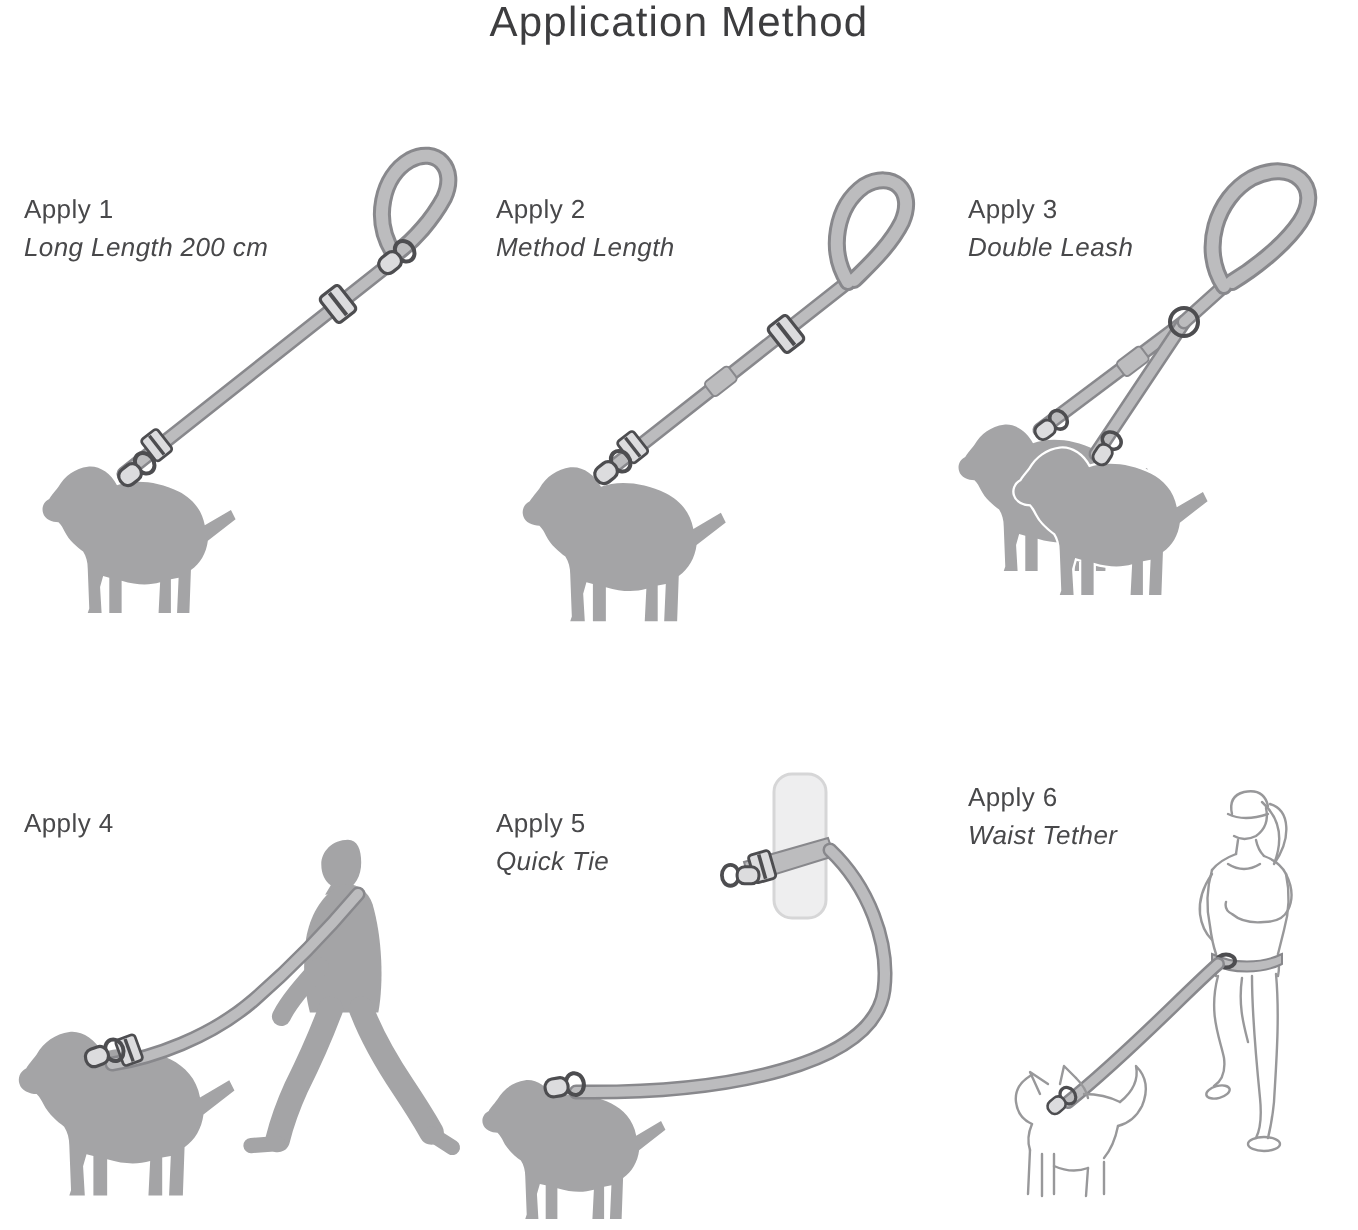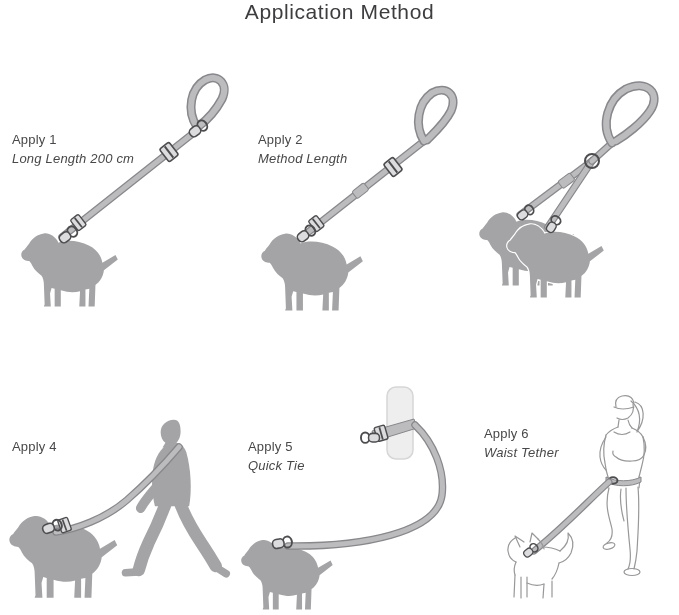--- a/index.html
+++ b/index.html
@@ -1,21 +1,21 @@
 <!DOCTYPE html>
 <html style="--c-title: #3d3d3f; --c-label: #48484a; --c-sil: #a4a4a6; --c-leash-edge: #88888c; --c-leash-fill: #bcbcbe; --c-hw: #4d4d50; --c-line: #98989a; --c-pole: #eeeeef; --c-pole-edge: #d6d6d7;"><head>
 <meta charset="utf-8">
 <style>
   html,body{margin:0;padding:0;background:#ffffff;}
   .stage{position:relative;width:679px;height:615px;background:#fff;overflow:hidden;
          font-family:"Liberation Sans",sans-serif;}
   .page-title{position:absolute;top:0px;left:0;width:679px;text-align:center;
               font-size:21px;font-weight:500;letter-spacing:.6px;color:var(--c-title,#3d3d3f);}
   .panel-label{position:absolute;font-size:13px;line-height:1.45;letter-spacing:.2px;
-               color:var(--c-label,#48484a);margin-top:35px;}
+               color:var(--c-label,#48484a);}
   .panel-label .l1{display:block;}
   .panel-label .l2{display:block;font-style:italic;}
   svg{position:absolute;display:block;}
   .sil{fill:var(--c-sil,#a4a4a6);}
   .sil-front{fill:var(--c-sil,#a4a4a6);stroke:#ffffff;stroke-width:3;paint-order:stroke;}
   .sil-stroke{fill:none;stroke:var(--c-sil,#a4a4a6);stroke-linecap:round;stroke-linejoin:round;}
   .le{fill:none;stroke:var(--c-leash-edge,#88888c);stroke-linecap:round;}
   .lc{fill:none;stroke:var(--c-leash-fill,#bcbcbe);stroke-linecap:round;}
   .band{fill:var(--c-leash-fill,#bcbcbe);stroke:var(--c-leash-edge,#88888c);stroke-width:1;}
   .hw-ring{fill:none;stroke:var(--c-hw,#4d4d50);stroke-width:2;}
@@ -67,23 +67,27 @@
       </g>
     </defs>
   </svg>
 
   <div class="page-title">Application Method</div>
 
   <div class="panel-label" style="left:12px;top:96px">
     <span class="l1">Apply 1</span>
     <span class="l2">Long Length 200 cm</span>
   </div>
-  <div class="panel-label" style="left:258px;top:96px">
+  <div class="panel-label" style="left:248px;top:96px">
     <span class="l1">Apply 2</span>
     <span class="l2">Method Length</span>
+  </div>
+  <div class="panel-label" style="left:484px;top:96px">
+    <span class="l1">Apply 3</span>
+    <span class="l2">Double Leash</span>
   </div>
   <div class="panel-label" style="left:12px;top:403px">
     <span class="l1">Apply 4</span>
   </div>
   <div class="panel-label" style="left:248px;top:403px">
     <span class="l1">Apply 5</span>
     <span class="l2">Quick Tie</span>
   </div>
   <div class="panel-label" style="left:484px;top:390px">
     <span class="l1">Apply 6</span>

